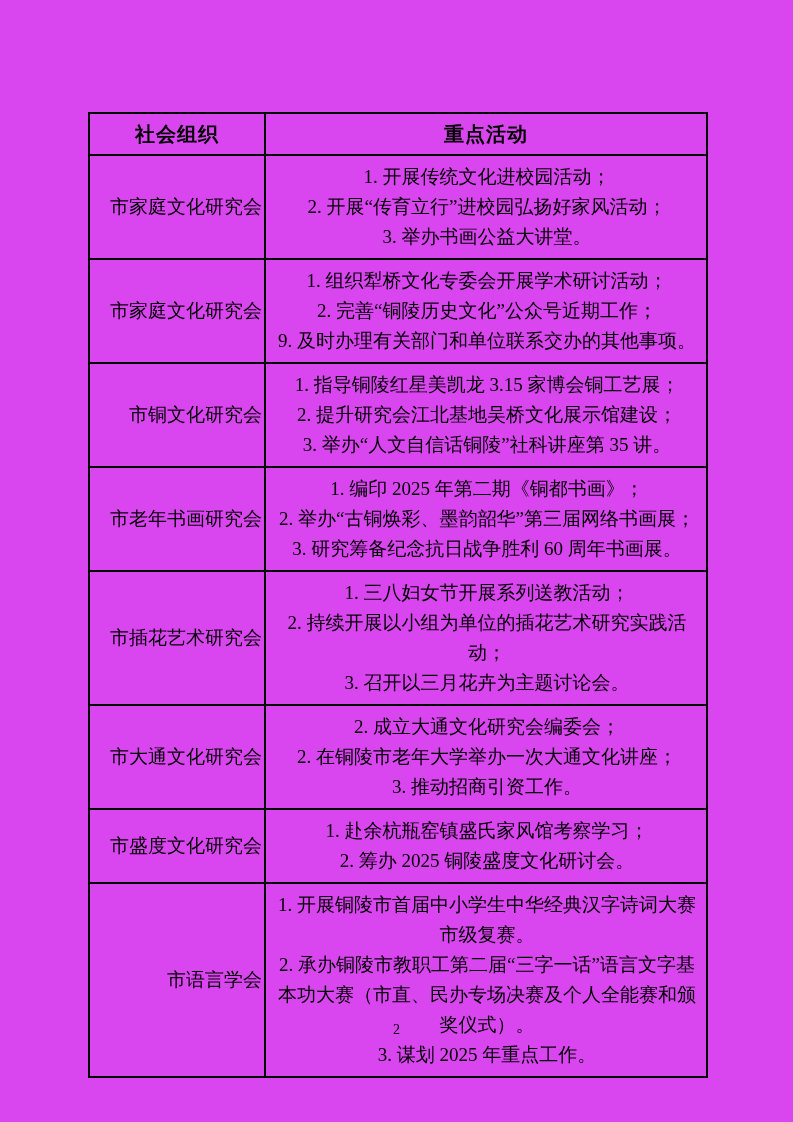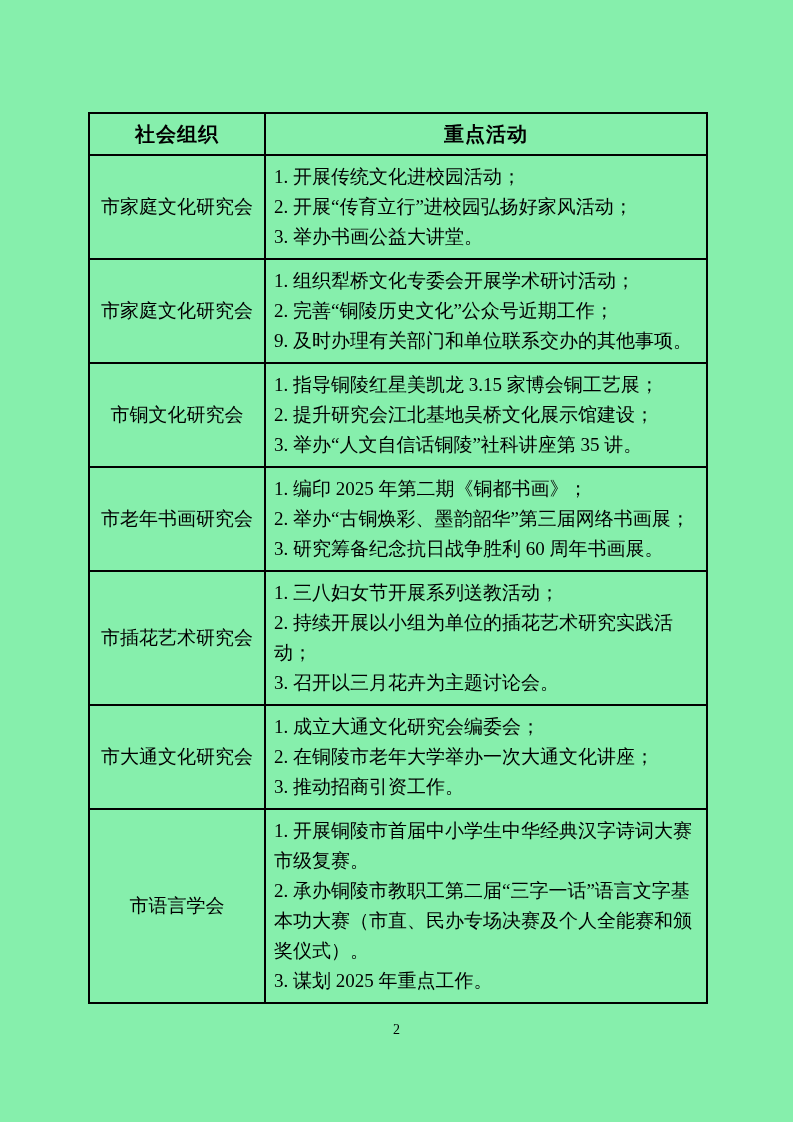--- a/index.html
+++ b/index.html
@@ -4,21 +4,21 @@
 <style>
   html, body {
     margin: 0;
     padding: 0;
     background: #ffffff;
   }
   .page {
     position: relative;
     width: 793px;
     height: 1122px;
-    background: #86efac;
+    background: #d946ef;
     font-family: "Liberation Serif", "DejaVu Serif", serif;
     color: #000000;
     overflow: hidden;
   }
   table.org-table {
     position: absolute;
     left: 88px;
     top: 112px;
     width: 618px;
     border-collapse: collapse;
@@ -32,33 +32,33 @@
   col.c-act  { width: 442px; }
   th.hdr {
     height: 38px;
     font-size: 20px;
     font-weight: bold;
     text-align: center;
     vertical-align: middle;
     letter-spacing: 1px;
   }
   td.org-cell {
-    text-align: center;
+    text-align: right;
     vertical-align: middle;
     font-size: 19px;
     padding: 4px 2px;
   }
   td.act-cell {
     vertical-align: middle;
     font-size: 19px;
     line-height: 30px;
     padding: 6px 6px 6px 8px;
   }
   .activity-line {
-    text-align: left;
+    text-align: center;
   }
   .page-number {
     position: absolute;
     top: 1022px;
     left: 0;
     width: 100%;
     text-align: center;
     font-size: 14px;
   }
 </style>
@@ -115,23 +115,30 @@
         <td class="org-cell">市插花艺术研究会</td>
         <td class="act-cell">
             <div class="activity-line">1. 三八妇女节开展系列送教活动；</div>
             <div class="activity-line">2. 持续开展以小组为单位的插花艺术研究实践活动；</div>
             <div class="activity-line">3. 召开以三月花卉为主题讨论会。</div>
           </td>
       </tr>
       <tr>
         <td class="org-cell">市大通文化研究会</td>
         <td class="act-cell">
-            <div class="activity-line">1. 成立大通文化研究会编委会；</div>
+            <div class="activity-line">2. 成立大通文化研究会编委会；</div>
             <div class="activity-line">2. 在铜陵市老年大学举办一次大通文化讲座；</div>
             <div class="activity-line">3. 推动招商引资工作。</div>
+          </td>
+      </tr>
+      <tr>
+        <td class="org-cell">市盛度文化研究会</td>
+        <td class="act-cell">
+            <div class="activity-line">1. 赴余杭瓶窑镇盛氏家风馆考察学习；</div>
+            <div class="activity-line">2. 筹办 2025 铜陵盛度文化研讨会。</div>
           </td>
       </tr>
       <tr>
         <td class="org-cell">市语言学会</td>
         <td class="act-cell">
             <div class="activity-line">1. 开展铜陵市首届中小学生中华经典汉字诗词大赛市级复赛。</div>
             <div class="activity-line">2. 承办铜陵市教职工第二届“三字一话”语言文字基本功大赛（市直、民办专场决赛及个人全能赛和颁奖仪式）。</div>
             <div class="activity-line">3. 谋划 2025 年重点工作。</div>
           </td>
       </tr>

